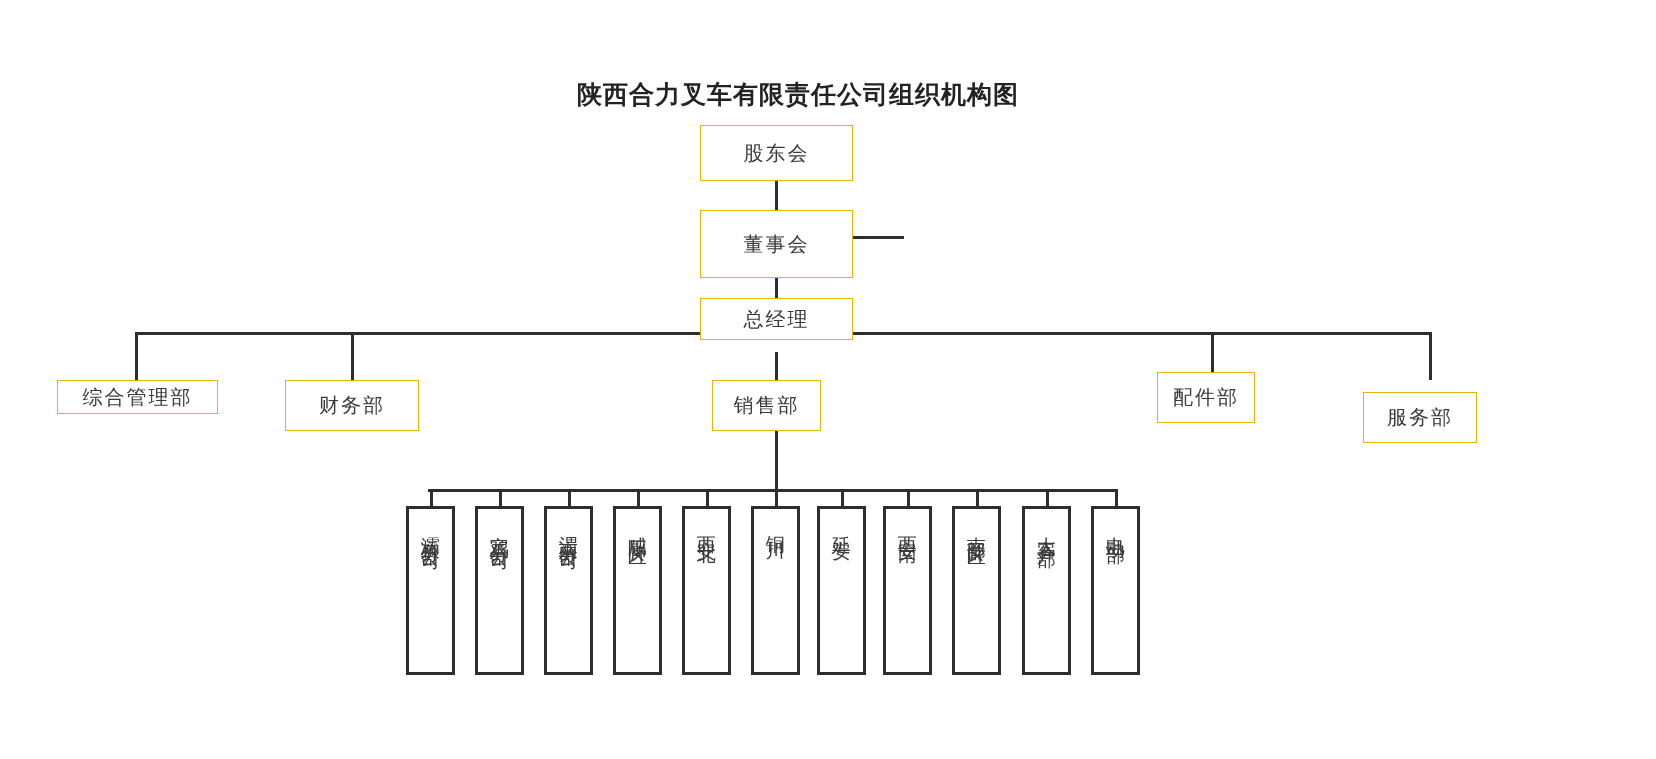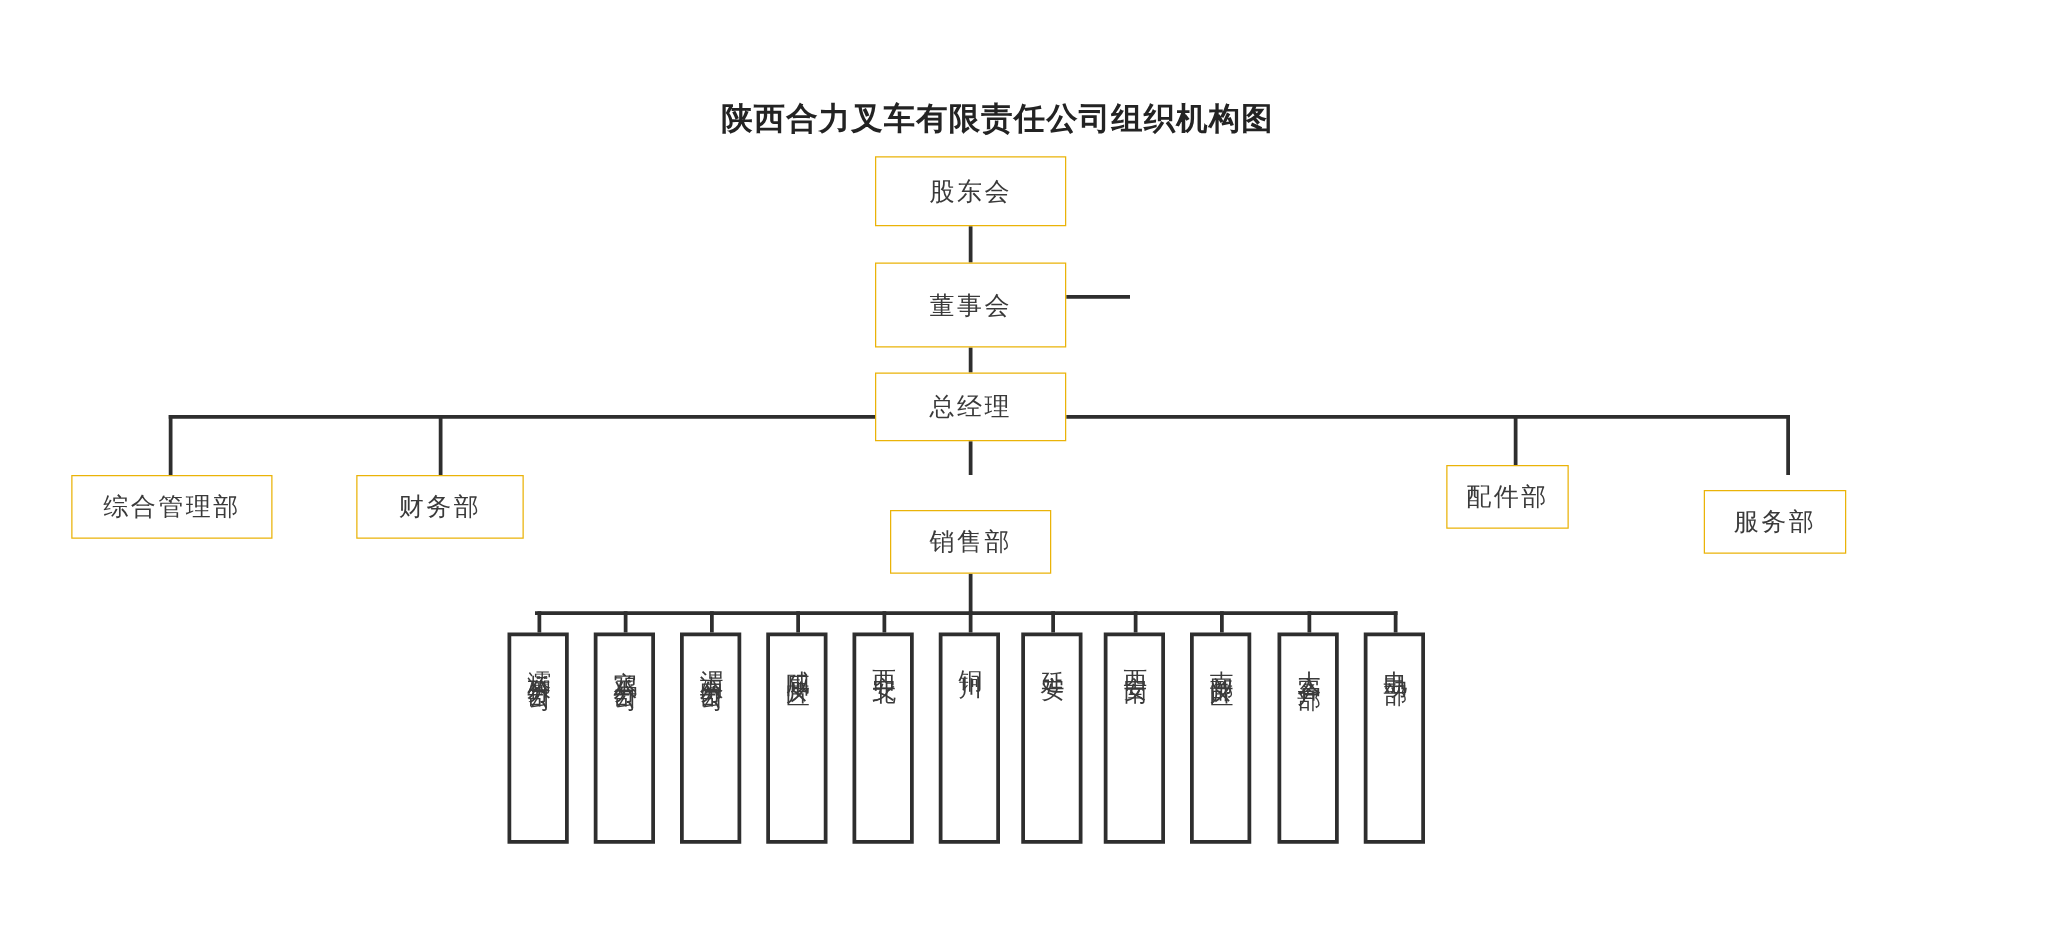--- a/index.html
+++ b/index.html
@@ -78,42 +78,42 @@
 
   <div class="box" style="left:700px;top:210px;width:153px;height:68px;">
     <span>董事会</span>
   </div>
 
   <div class="line hline" style="left:852px;top:236px;width:52px;"></div>
 
 
   <div class="line vline" style="left:775px;top:265px;height:34px;"></div>
 
-  <div class="box" style="left:700px;top:298px;width:153px;height:55px;">
+  <div class="box" style="left:700px;top:298px;width:153px;height:42px;">
     <span>总经理</span>
   </div>
 
   <div class="line hline" style="left:135px;top:332px;width:568px;"></div>
   <div class="line hline" style="left:850px;top:332px;width:582px;"></div>
 
   <div class="line vline" style="left:135px;top:332px;height:48px;"></div>
   <div class="line vline" style="left:351px;top:332px;height:48px;"></div>
   <div class="line vline" style="left:775px;top:352px;height:28px;"></div>
   <div class="line vline" style="left:1211px;top:332px;height:48px;"></div>
   <div class="line vline" style="left:1429px;top:332px;height:48px;"></div>
 
-  <div class="box" style="left:57px;top:380px;width:161px;height:51px;text-align:right;">
+  <div class="box" style="left:57px;top:380px;width:161px;height:34px;text-align:right;">
     <span>综合管理部</span>
   </div>
 
   <div class="box" style="left:285px;top:380px;width:134px;height:51px;">
     <span>财务部</span>
   </div>
 
-  <div class="box" style="left:712px;top:380px;width:129px;height:51px;margin-top:28px;">
+  <div class="box" style="left:712px;top:380px;width:109px;height:51px;">
     <span>销售部</span>
   </div>
 
   <div class="box" style="left:1157px;top:372px;width:98px;height:51px;">
     <span>配件部</span>
   </div>
 
   <div class="box" style="left:1363px;top:392px;width:114px;height:51px;">
     <span>服务部</span>
   </div>

